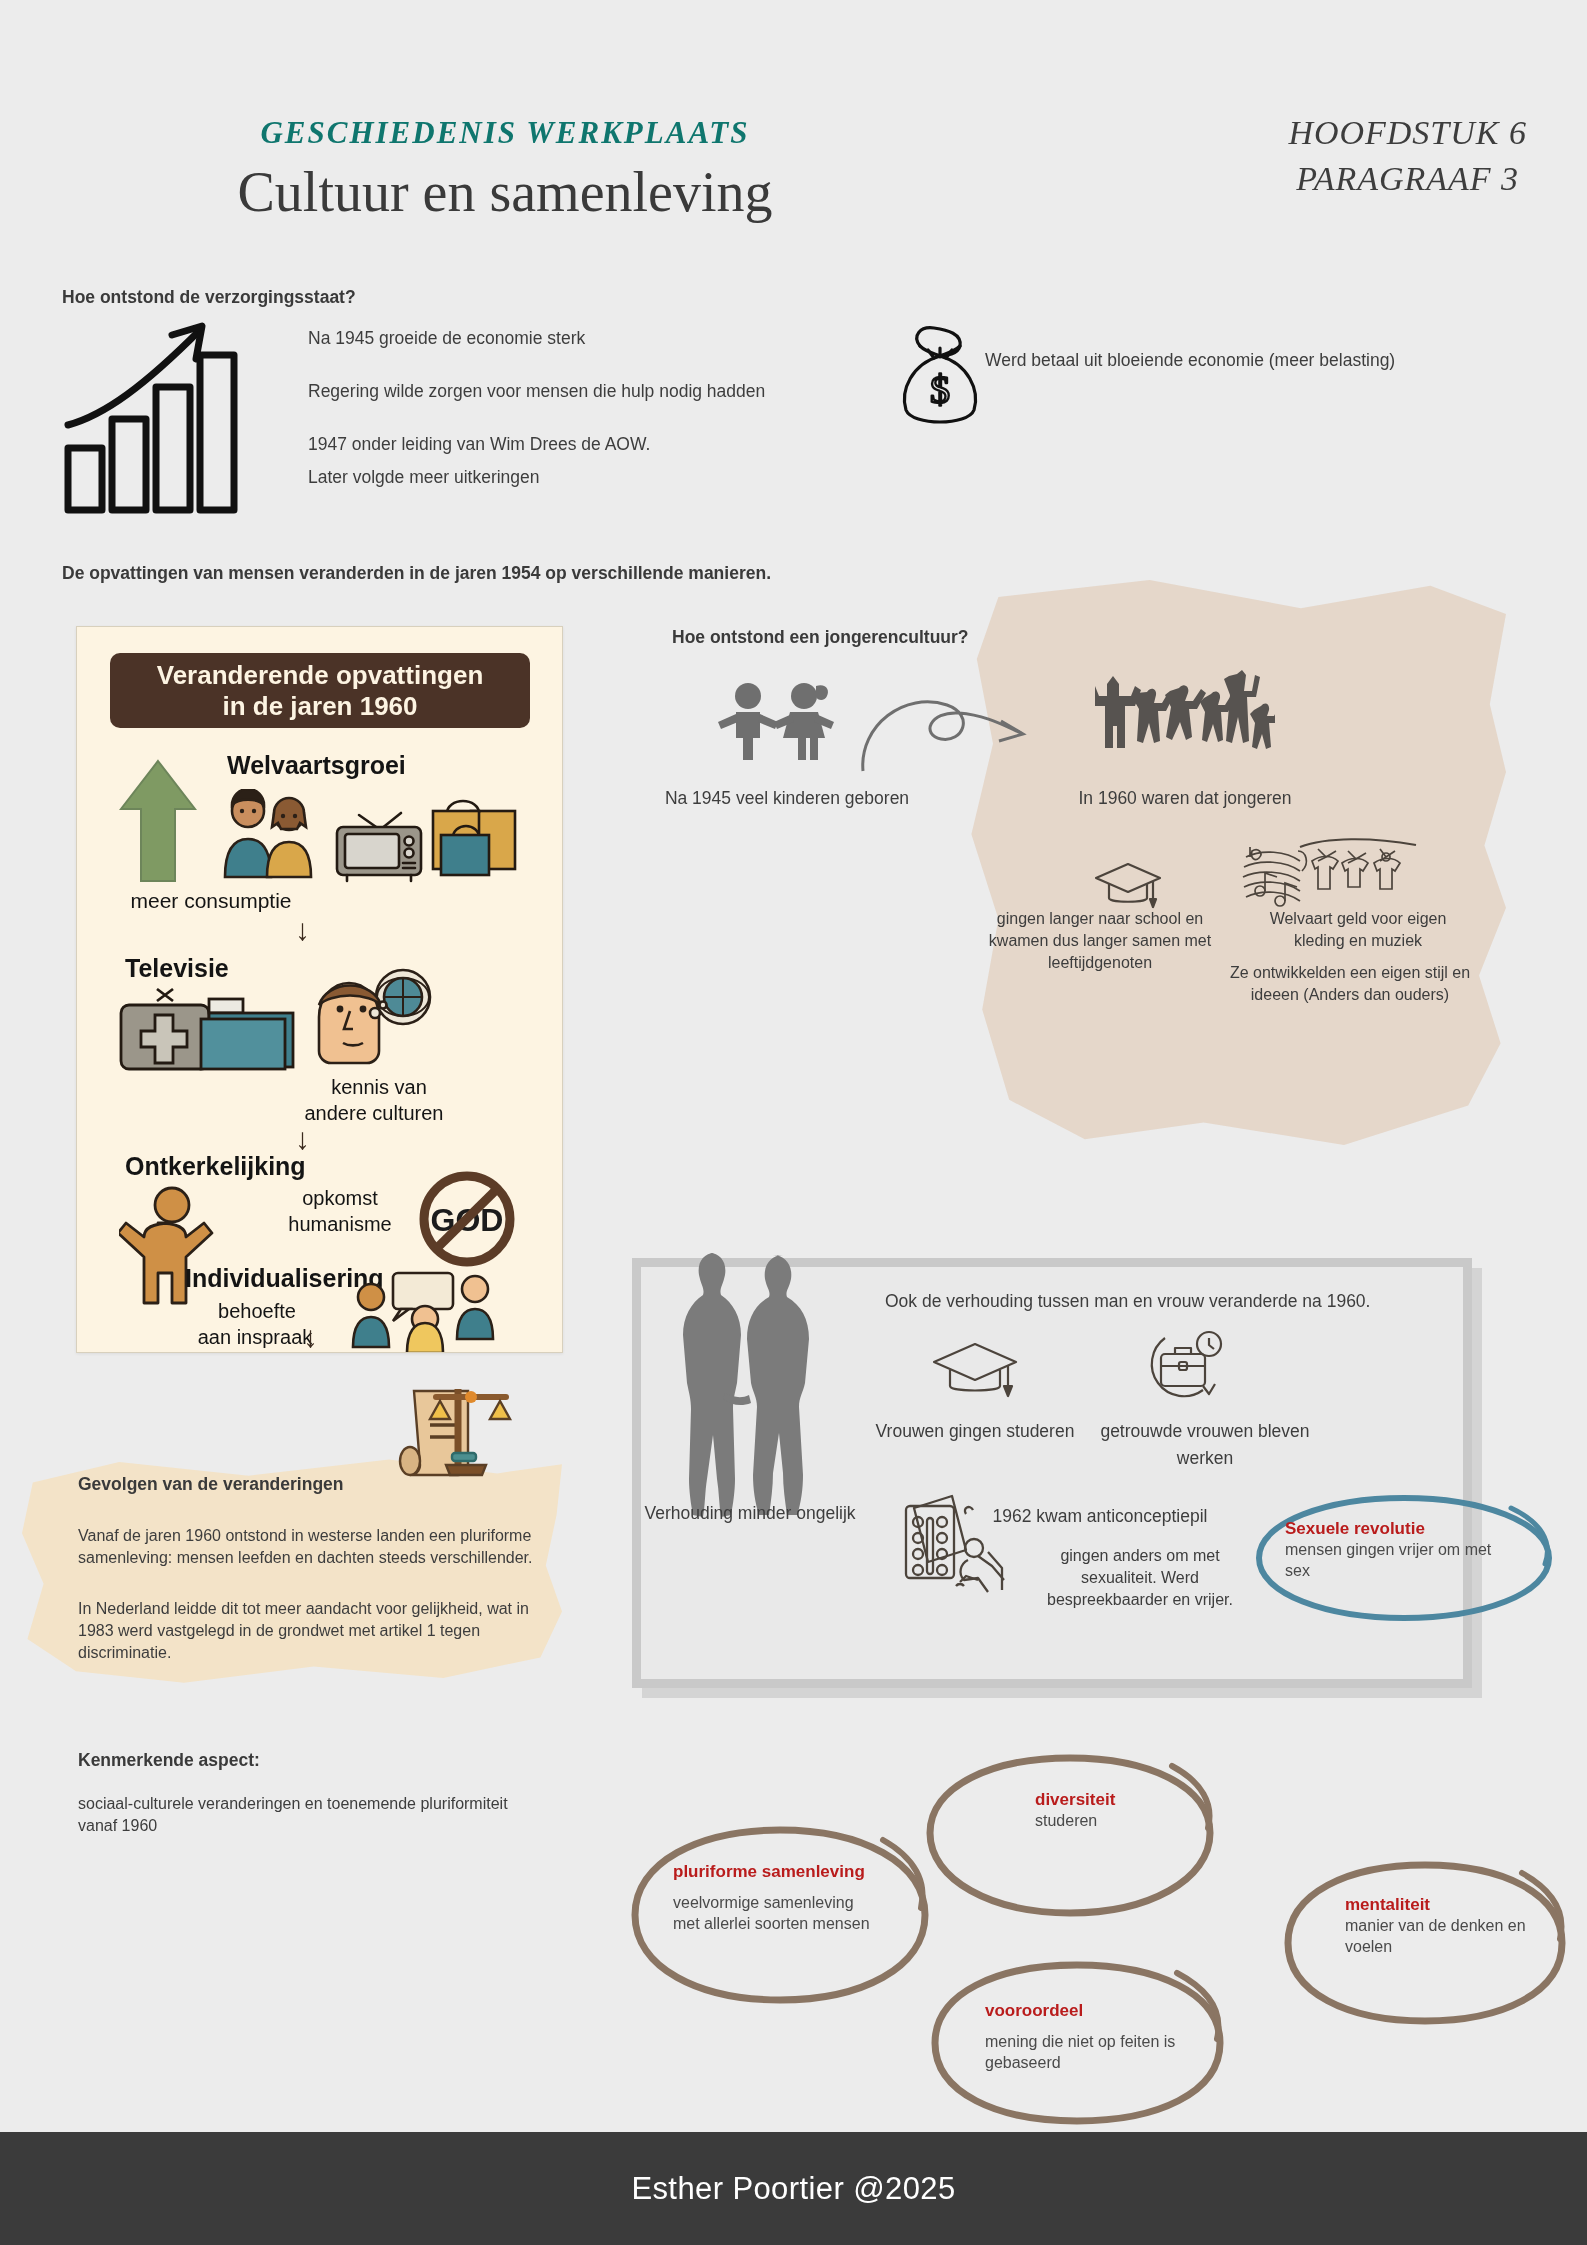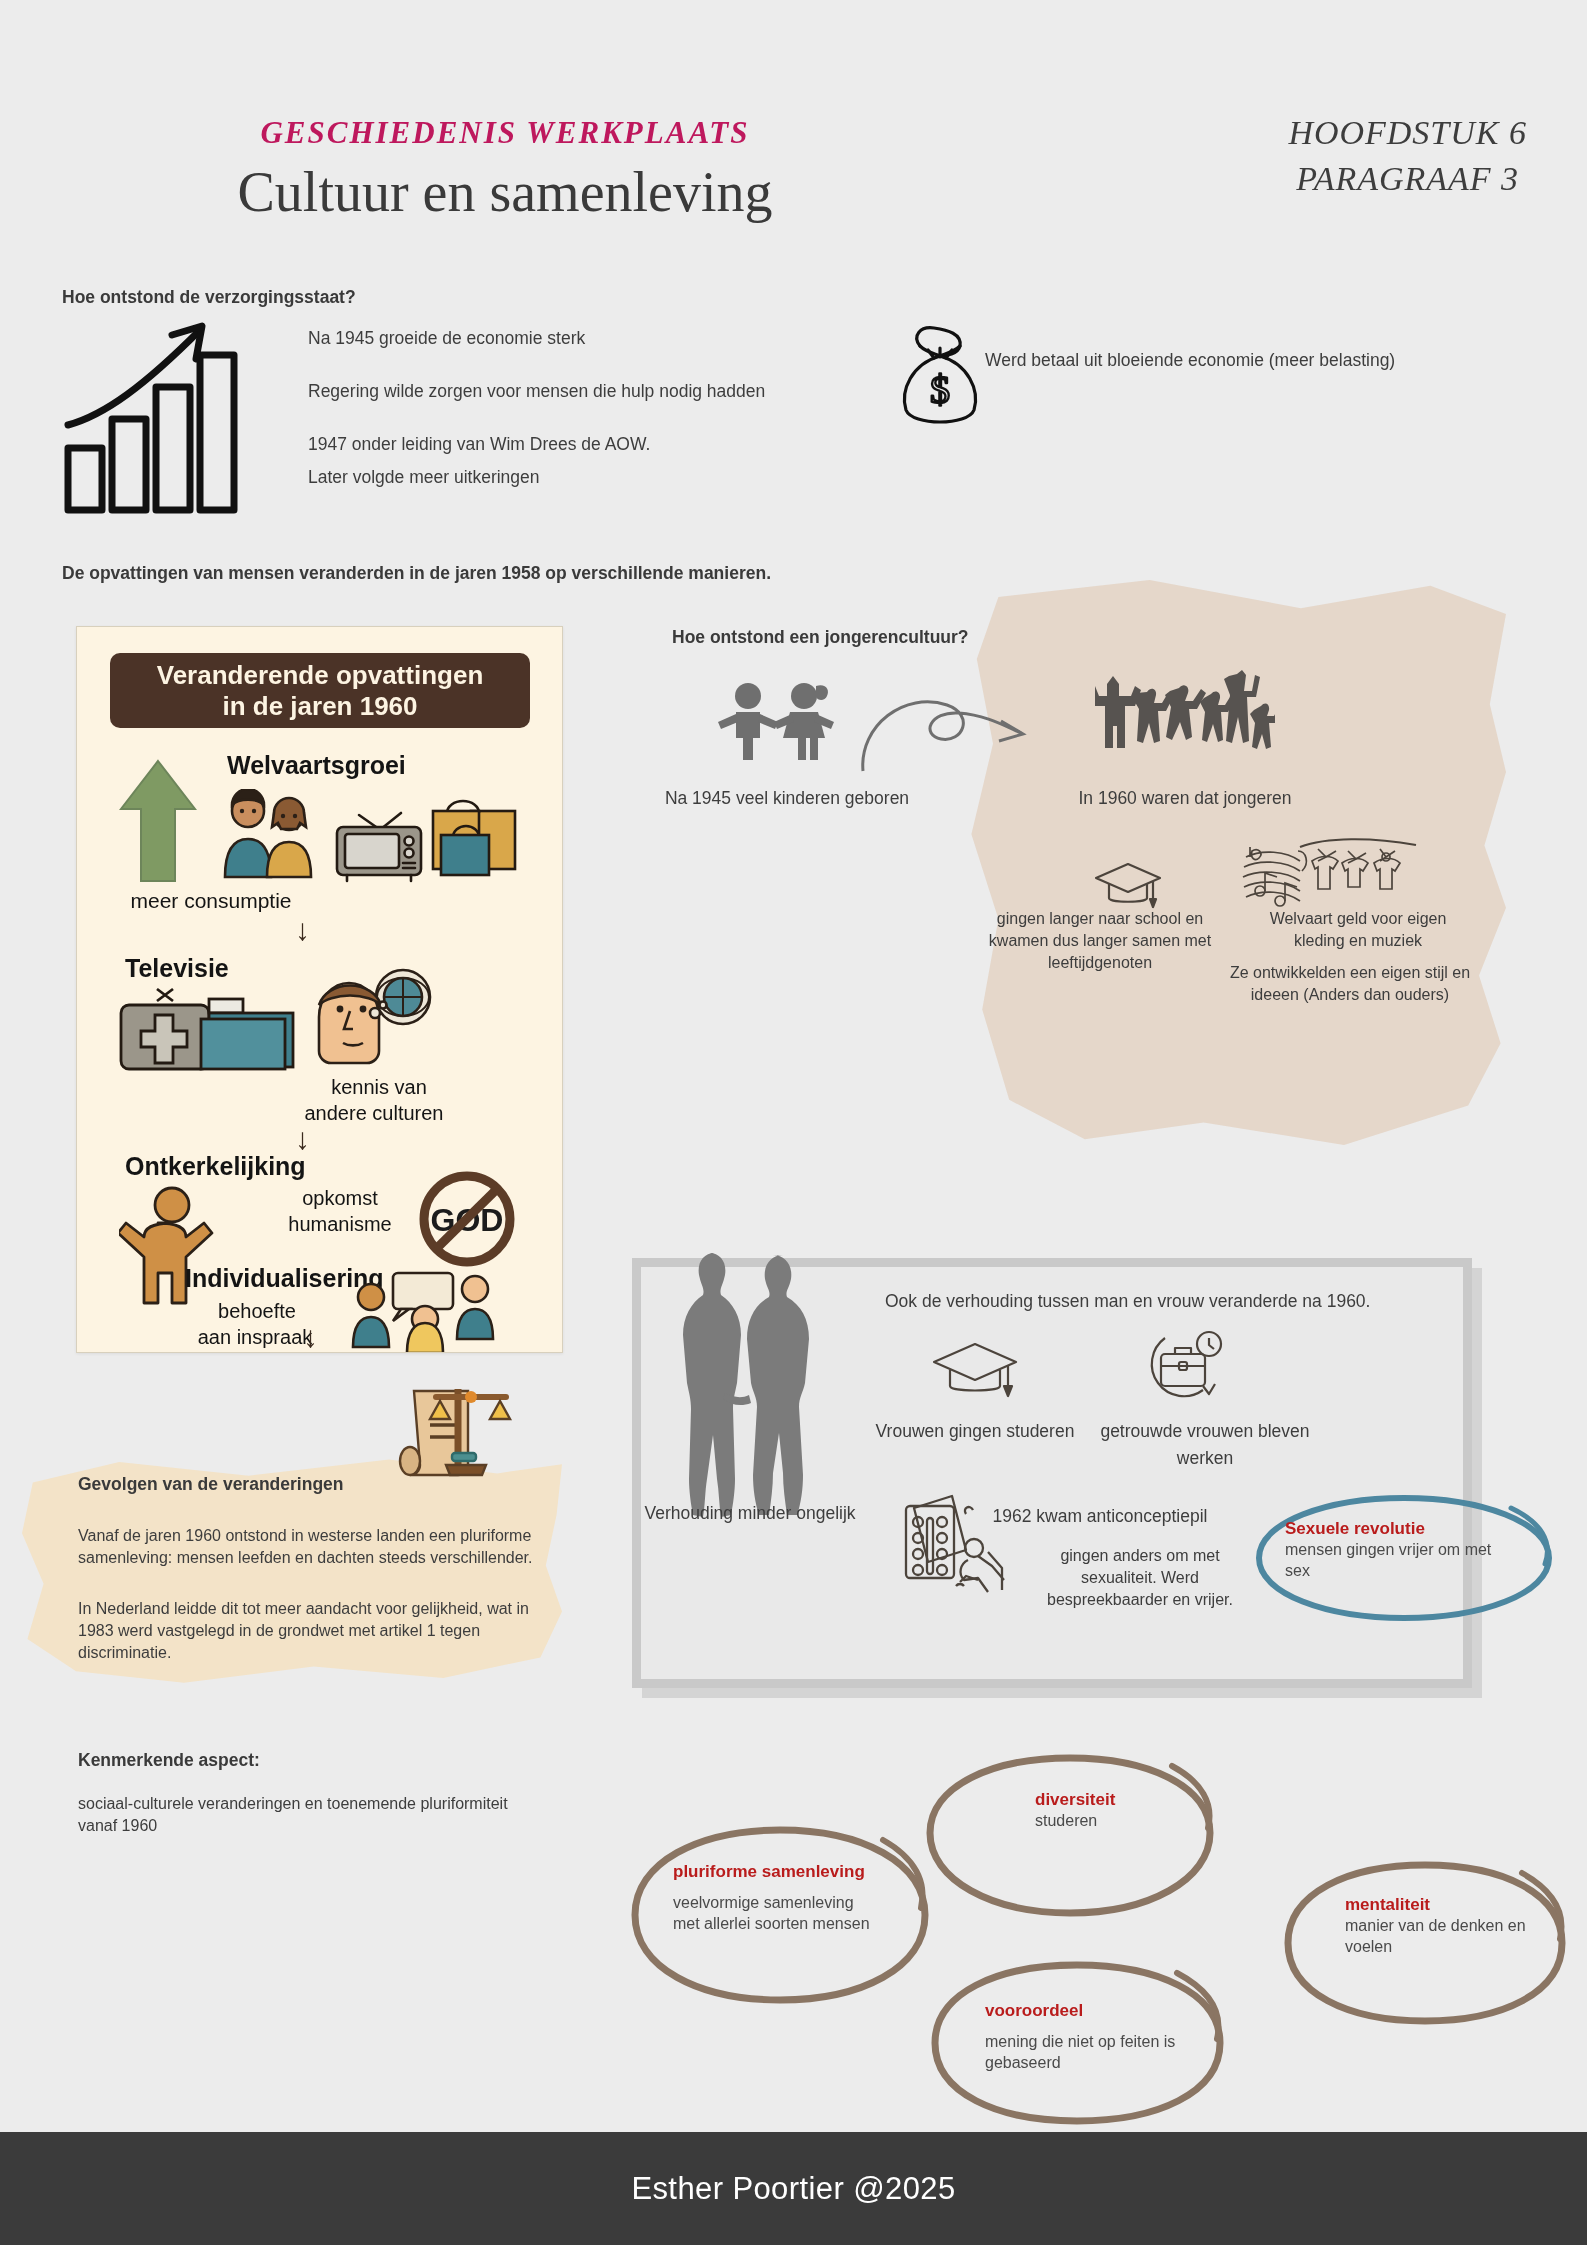--- a/index.html
+++ b/index.html
@@ -10,21 +10,21 @@
     color: #333;
     position: relative;
     overflow: hidden;
   }
   .page { position:absolute; inset:0; }
 
   
   .hdr-sub {
     position:absolute; left:0; top:115px; width:1010px; text-align:center;
     font-family:"Liberation Serif", serif; font-style:italic; font-weight:700;
-    font-size:31px; letter-spacing:2px; color:#be185d;
+    font-size:31px; letter-spacing:2px; color:#0f766e;
   }
   .hdr-title {
     position:absolute; left:0; top:160px; width:1010px; text-align:center;
     font-family:"Liberation Serif", serif; font-size:56px; color:#3a3a3a;
     letter-spacing:0px;
   }
   .hdr-right {
     position:absolute; right:60px; top:110px; text-align:center;
     font-family:"Liberation Serif", serif; font-style:italic;
     font-size:34px; line-height:1.35; color:#3d3d3d; letter-spacing:1px;
@@ -176,21 +176,21 @@
         <path d="M30 26 C22 16, 30 6, 44 8 C58 10, 72 14, 70 26 C68 34, 56 36, 50 36"></path>
         <path d="M30 26 C36 32, 46 34, 50 36 C54 34, 64 32, 70 26"></path>
         <path d="M50 36 C22 44, 10 70, 16 90 C22 106, 78 106, 84 90 C90 70, 78 44, 50 36 Z"></path>
         <path d="M38 30 L44 38 M50 28 L50 37 M62 30 L56 38"></path>
         <text x="50" y="83" font-size="40" font-family="Liberation Serif, serif" text-anchor="middle" fill="none" stroke="#111" stroke-width="2.4">$</text>
       </g>
     </svg>
   </div>
   <div class="bag-text body-t">Werd betaal uit bloeiende economie (meer belasting)</div>
 
-  <div class="s2-head q-head">De opvattingen van mensen veranderden in de jaren 1958 op verschillende manieren.</div>
+  <div class="s2-head q-head">De opvattingen van mensen veranderden in de jaren 1954 op verschillende manieren.</div>
 
   <div class="info-card">
     <div class="info-title">
       <span>
         <span>Veranderende opvattingen</span><br>
         <span>in de jaren 1960</span>
       </span>
     </div>
 
     <svg style="position:absolute;left:42px;top:132px;" width="78" height="125" viewBox="0 0 78 125">

